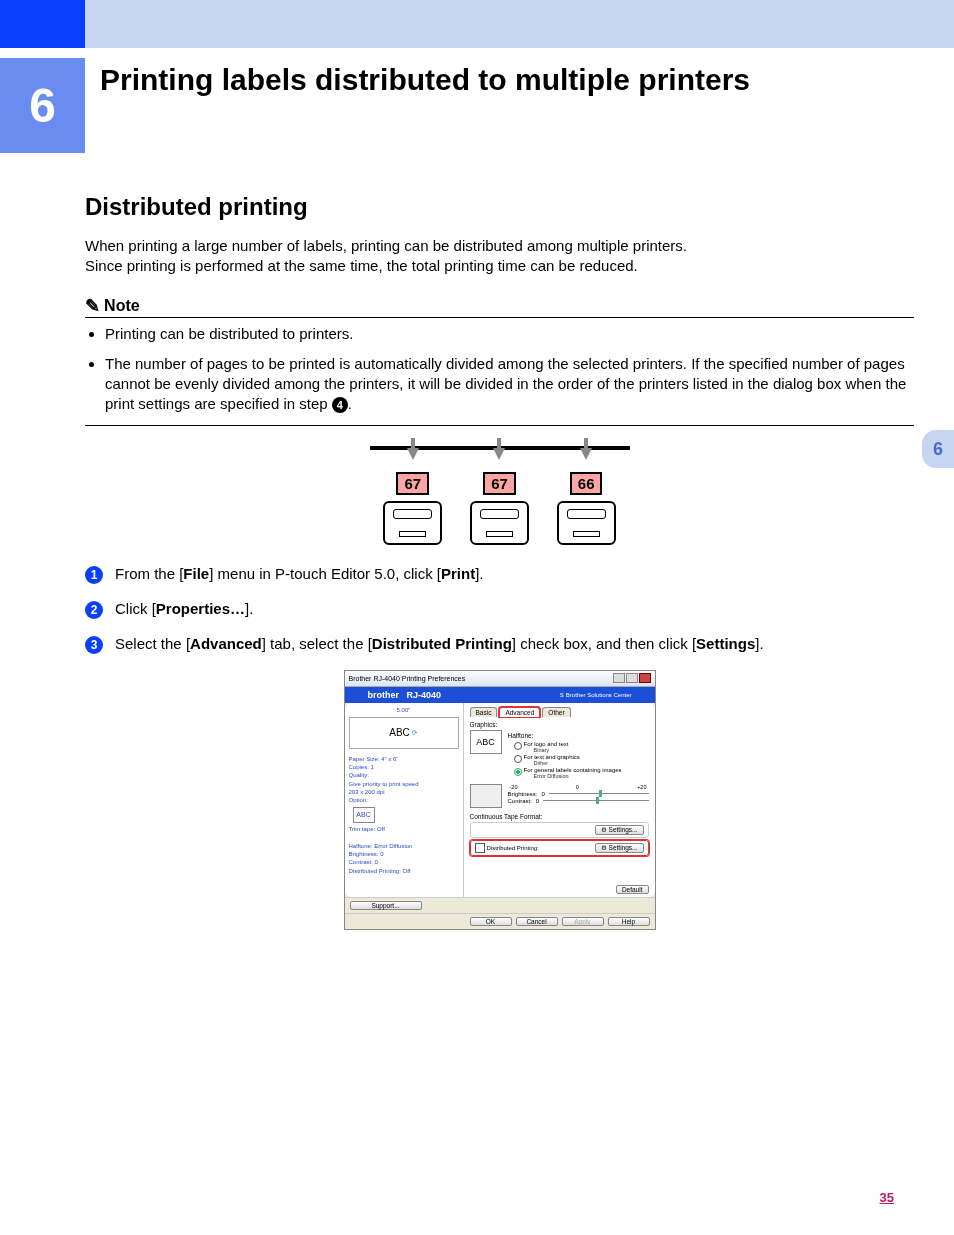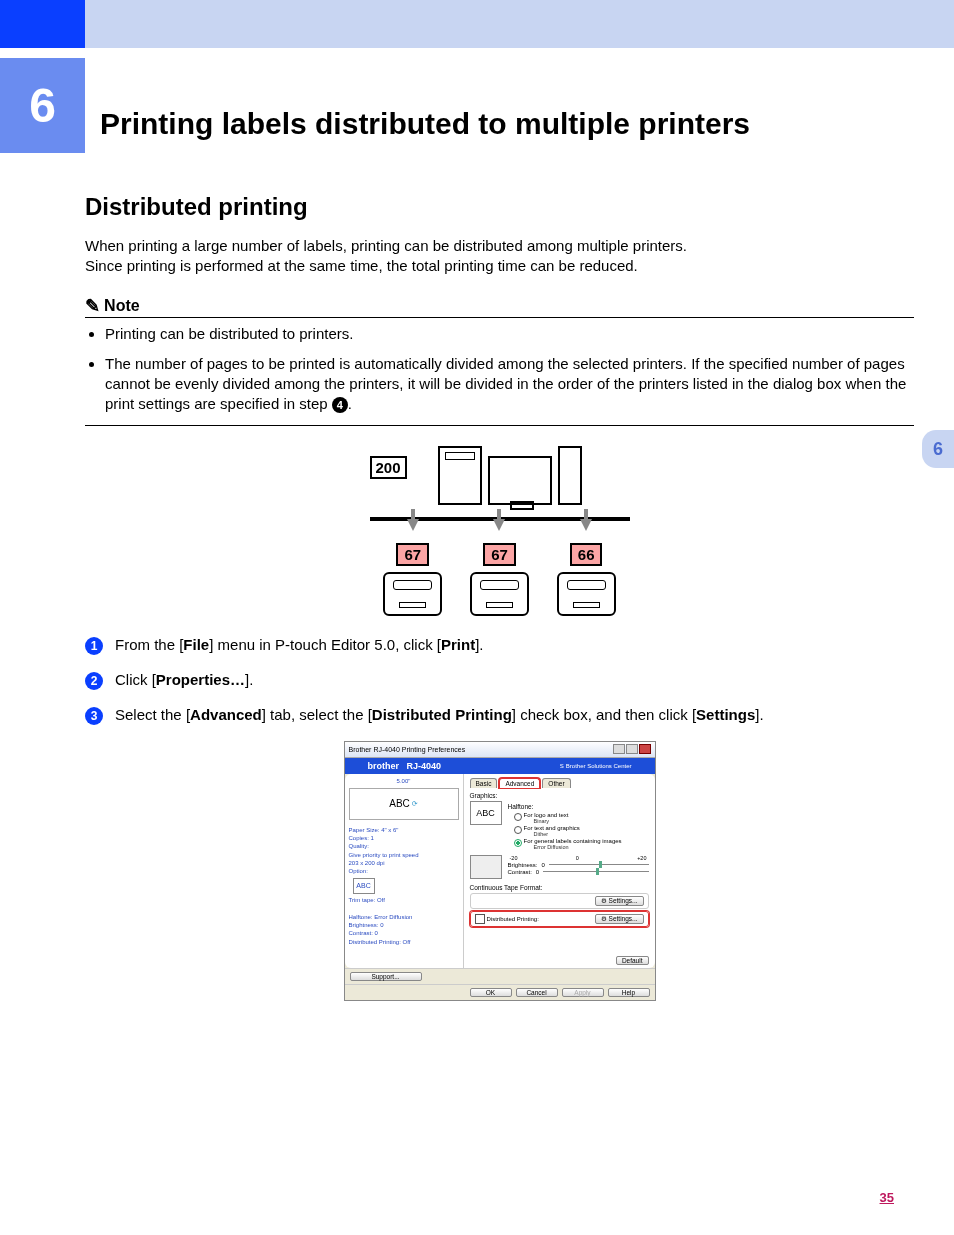--- a/index.html
+++ b/index.html
@@ -14,21 +14,21 @@
   .topbar { height: 48px; background: #c8d5f2; position: relative; }
   .topbar-left { position: absolute; left: 0; top: 0; width: 85px; height: 48px; background: #0a3fff; }
   .chapter-head { display: flex; align-items: flex-start; margin-top: 10px; }
   .chapter-num-box {
     width: 85px; height: 95px; background: #6a8cf0; color: #fff;
     display: flex; align-items: center; justify-content: center;
     font-size: 48px; font-weight: bold;
   }
   .chapter-title {
     font-size: 30px; font-weight: bold; padding-left: 15px; padding-top: 5px;
-    line-height: 1.15; flex: 1; padding-right: 40px; margin-top: 44px;
+    line-height: 1.15; flex: 1; padding-right: 40px;
   }
   .content { padding: 0 40px 0 85px; }
   .section-title { font-size: 24px; font-weight: bold; margin-top: 40px; margin-bottom: 15px; }
   .para { font-size: 15px; line-height: 1.35; }
   .note-head { display: flex; align-items: center; border-bottom: 1px solid #000; font-weight: bold; margin-top: 18px; }
   .note-head .note-icon { font-size: 18px; margin-right: 4px; }
   .note-head .note-label { font-size: 16px; }
   ul.note-list { margin: 6px 0 0 0; padding-left: 20px; font-size: 15px; line-height: 1.35; }
   ul.note-list li { margin-bottom: 10px; list-style: disc; }
   .inline-circle {
@@ -144,28 +144,20 @@
   <ul class="note-list">
     <li>Printing can be distributed to printers.</li>
     <li>
       <span>The number of pages to be printed is automatically divided among the selected printers. If the specified number of pages cannot be evenly divided among the printers, it will be divided in the order of the printers listed in the dialog box when the print settings are specified in step </span>
       <span class="inline-circle">4</span><span>.</span>
     </li>
   </ul>
   <div class="note-bottom-rule"></div>
 
   <div class="diagram">
-    <div class="diagram-top-wrap">
-      <div class="label200">200</div>
-      <div class="diagram-top">
-        <div class="cpu"></div>
-        <div class="monitor"></div>
-        <div class="sidebox"></div>
-      </div>
-    </div>
     <div class="bus"></div>
     <div class="arrows">
       <div class="arrow"></div>
       <div class="arrow"></div>
       <div class="arrow"></div>
     </div>
     <div class="labels3">
       <div class="labelbox">67</div>
       <div class="labelbox">67</div>
       <div class="labelbox">66</div>

